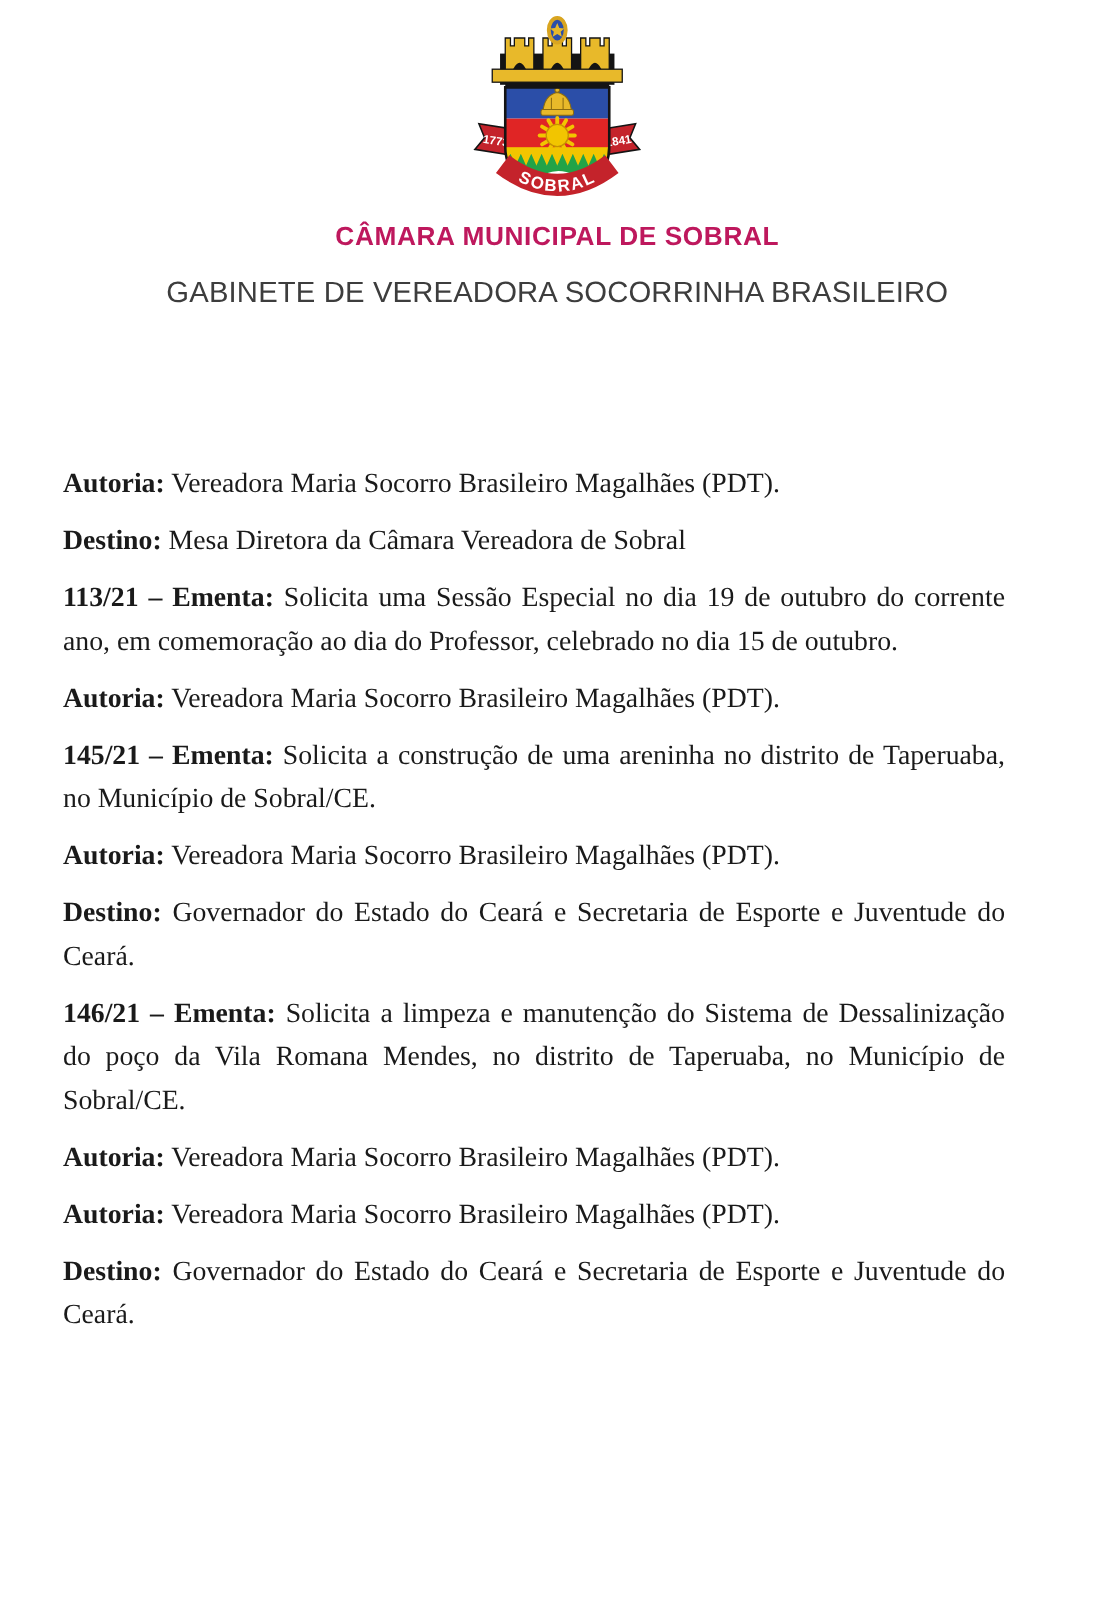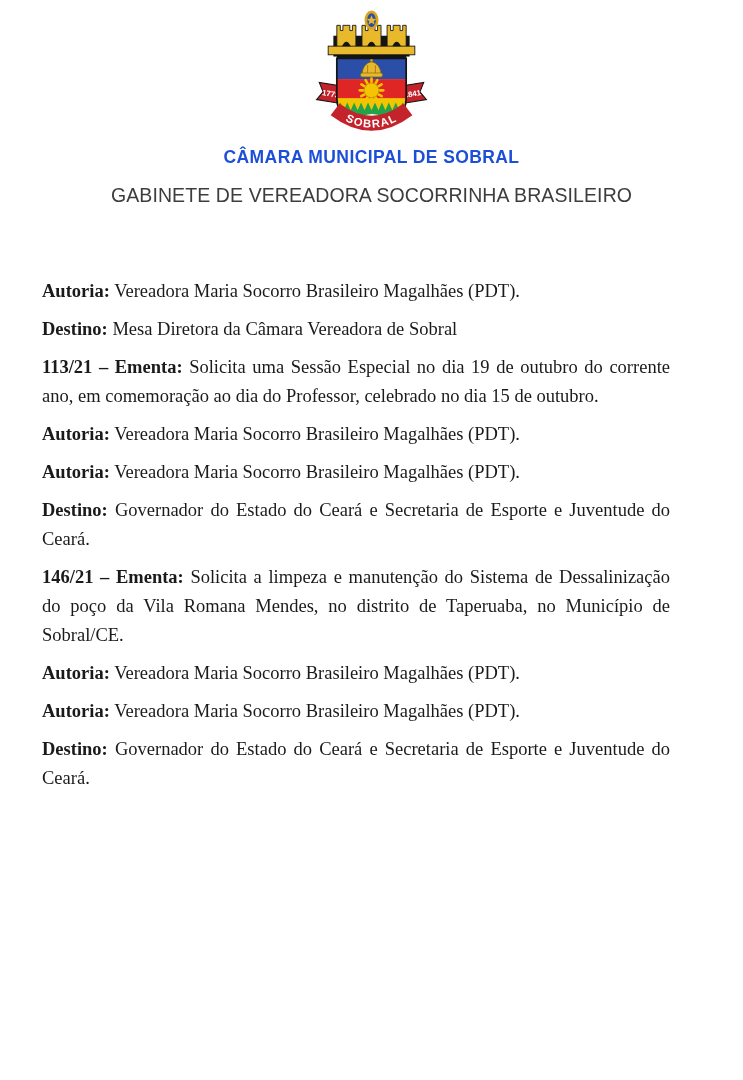--- a/index.html
+++ b/index.html
@@ -15,33 +15,33 @@
   }
   .doc-header { text-align: center; padding-top: 8px; }
   .crest { display: block; margin: 0 auto; }
   .org-name {
     margin-top: 9px;
     font-family: "Liberation Sans", sans-serif;
     font-weight: 700;
     font-size: 17.5px;
     line-height: 1.2;
     letter-spacing: 0.4px;
-    color: #1d4ed8;
+    color: #be185d;
   }
   .office-name {
     margin-top: 16px;
     font-family: "Liberation Sans", sans-serif;
     font-weight: 400;
     font-size: 19.5px;
     line-height: 1.2;
     letter-spacing: 0.1px;
     color: #3d3d3d;
   }
   .doc-body {
-    margin-top: 70px;
+    margin-top: 102px;
     margin-left: 42px;
     width: 628px;
   }
   .doc-par {
     font-size: 18.5px;
     line-height: 29px;
     text-align: justify;
     margin-bottom: 9px;
     color: #1a1a1a;
   }
@@ -147,20 +147,21 @@
 
     <h1 class="org-name">CÂMARA MUNICIPAL DE SOBRAL</h1>
     <h2 class="office-name">GABINETE DE VEREADORA SOCORRINHA BRASILEIRO</h2>
   </header>
 
   <main class="doc-body">
     <p class="doc-par"><strong>Autoria:</strong> <span>Vereadora Maria Socorro Brasileiro Magalhães (PDT).</span></p>
     <p class="doc-par"><strong>Destino:</strong> <span>Mesa Diretora da Câmara Vereadora de Sobral</span></p>
     <p class="doc-par"><strong>113/21 – Ementa:</strong> <span>Solicita uma Sessão Especial no dia 19 de  outubro do corrente ano, em comemoração ao dia do Professor, celebrado no dia 15 de outubro.</span></p>
     <p class="doc-par"><strong>Autoria:</strong> <span>Vereadora Maria Socorro Brasileiro Magalhães (PDT).</span></p>
+    <p class="doc-par"><strong>145/21 – Ementa:</strong> <span>Solicita a construção de uma areninha no distrito de Taperuaba, no Município de Sobral/CE.</span></p>
     <p class="doc-par"><strong>Autoria:</strong> <span>Vereadora Maria Socorro Brasileiro Magalhães (PDT).</span></p>
     <p class="doc-par"><strong>Destino:</strong> <span>Governador do Estado do Ceará e Secretaria de Esporte e Juventude do Ceará.</span></p>
     <p class="doc-par"><strong>146/21 – Ementa:</strong> <span>Solicita a limpeza e manutenção do Sistema de Dessalinização do poço da Vila Romana Mendes, no distrito de Taperuaba, no Município de Sobral/CE.</span></p>
     <p class="doc-par"><strong>Autoria:</strong> <span>Vereadora Maria Socorro Brasileiro Magalhães (PDT).</span></p>
     <p class="doc-par"><strong>Autoria:</strong> <span>Vereadora Maria Socorro Brasileiro Magalhães (PDT).</span></p>
     <p class="doc-par"><strong>Destino:</strong> <span>Governador do Estado do Ceará e Secretaria de Esporte e Juventude do Ceará.</span></p>
   </main>
 
 </div>
 

